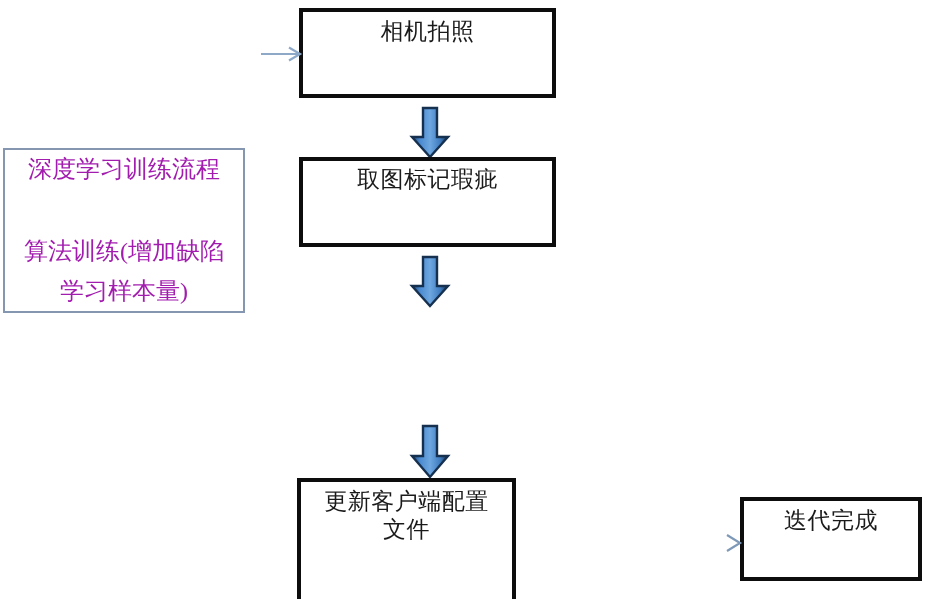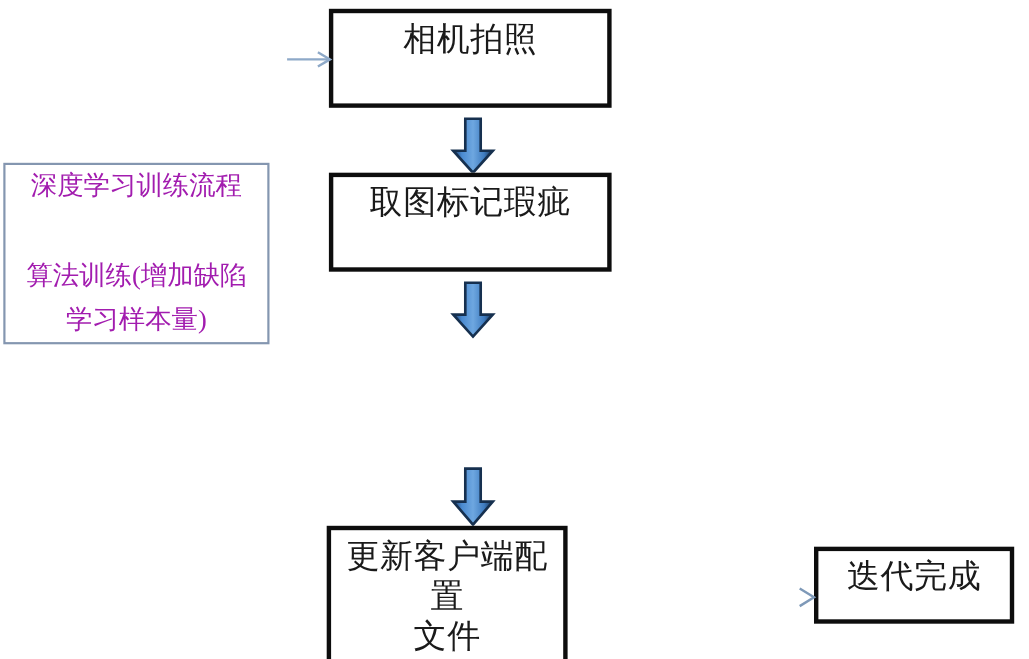--- a/index.html
+++ b/index.html
@@ -22,21 +22,21 @@
     box-sizing: border-box;
     background: #ffffff;
     border: 4px solid #0d0d0d;
     display: flex;
     justify-content: center;
   }
   .proc-box .proc-label {
     display: block;
     text-align: center;
     color: #1a1a1a;
-    font-size: 30px;
+    font-size: 23px;
     line-height: 1.22;
     letter-spacing: 0.5px;
     padding-top: 6px;
     white-space: pre-line;
   }
 
   
   .note-box {
     position: absolute;
     box-sizing: border-box;
@@ -95,21 +95,21 @@
           <stop offset="22%" stop-color="#4a8ad0"></stop>
           <stop offset="50%" stop-color="#6ea7e0"></stop>
           <stop offset="78%" stop-color="#3f7cc0"></stop>
           <stop offset="100%" stop-color="#16304f"></stop>
         </linearGradient>
       </defs>
       <path d="M13,1 L27,1 L27,30 L38,30 L20,50 L2,30 L13,30 Z" fill="url(#ag1)" stroke="#16304f" stroke-width="2.4"></path>
     </svg>
   </div>
 
-  <div class="proc-box" id="box-2" style="left:299px; top:157px; width:257px; height:90px;">
+  <div class="proc-box" id="box-2" style="left:299px; top:157px; width:257px; height:90px;font-family:Liberation Mono, monospace;">
     <span class="proc-label">取图标记瑕疵</span>
   </div>
 
   <div class="block-arrow" style="left:410px; top:256px;">
     <svg width="40" height="52" viewBox="0 0 40 52">
       <defs>
         <linearGradient id="ag2" x1="0" y1="0" x2="1" y2="0">
           <stop offset="0%" stop-color="#1f3f6b"></stop>
           <stop offset="22%" stop-color="#4a8ad0"></stop>
           <stop offset="50%" stop-color="#6ea7e0"></stop>
@@ -136,21 +136,21 @@
       <path d="M13,1 L27,1 L27,31 L38,31 L20,52 L2,31 L13,31 Z" fill="url(#ag3)" stroke="#16304f" stroke-width="2.4"></path>
     </svg>
   </div>
 
   <div class="proc-box" id="box-4" style="left:297px; top:478px; width:219px; height:126px;font-family:Liberation Serif, serif;">
     <span class="proc-label">更新客户端配置
 文件</span>
   </div>
 
 
-  <div class="proc-box" id="box-5" style="left:740px; top:497px; width:182px; height:70px;">
+  <div class="proc-box" id="box-5" style="left:740px; top:497px; width:182px; height:84px;">
     <span class="proc-label">迭代完成</span>
   </div>
 
   <div class="connector" style="left:258px; top:44px;">
     <svg width="50" height="490" viewBox="0 0 50 490">
       <defs>
         <linearGradient id="lg-loop" x1="0" y1="0" x2="0" y2="1">
           <stop offset="0%" stop-color="#9fb4cd"></stop>
           <stop offset="50%" stop-color="#7e9ab9"></stop>
           <stop offset="100%" stop-color="#9fb4cd"></stop>

